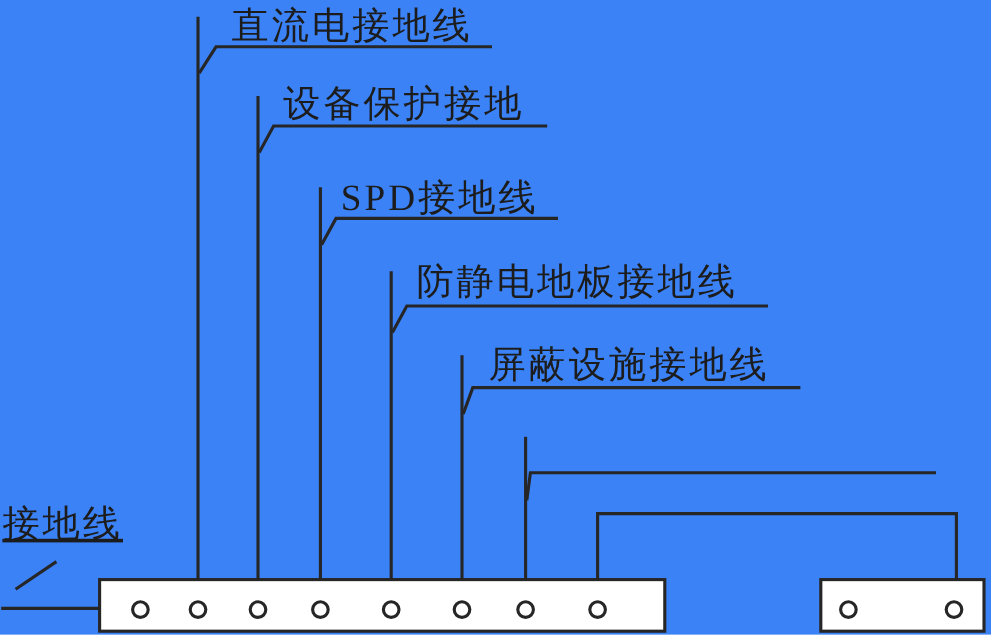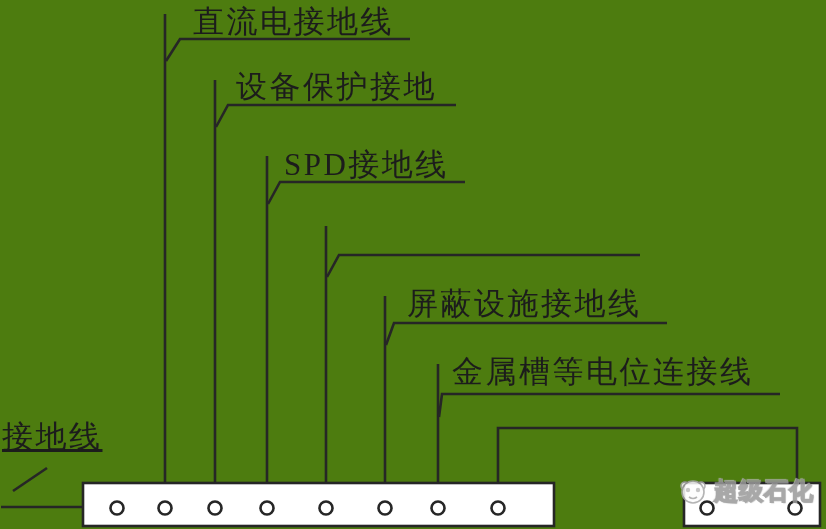--- a/index.html
+++ b/index.html
@@ -1,19 +1,19 @@
 <!DOCTYPE html>
 <html><head>
 <meta charset="utf-8">
 <style>
   html,body{margin:0;padding:0;background:#ffffff;}
   .canvas{
     position:relative;
     width:826px;height:529px;
-    background:#4d7c0f;
+    background:#3b82f6;
     overflow:hidden;
     font-family:"Liberation Serif","DejaVu Serif",serif;
     text-align:center;
   }
   .lines-svg{position:absolute;left:0;top:0;width:826px;height:529px;}
   .diagram-label{
     position:absolute;
     font-size:31px;
     line-height:1;
     letter-spacing:2.5px;
@@ -84,34 +84,21 @@
       <circle cx="795" cy="508" r="6.5" fill="#ffffff"></circle>
     </g>
   </svg>
 
   <div class="diagram-label" style="left:193px;top:6px;">直流电接地线</div>
 
   <div class="diagram-label" style="left:284px;top:149px;">SPD接地线</div>
 
   <div class="diagram-label" style="left:236px;top:71px;">设备保护接地</div>
 
+  <div class="diagram-label" style="left:347px;top:219px;">防静电地板接地线</div>
 
   <div class="diagram-label" style="left:407px;top:288px;font-family:Liberation Serif, serif;">屏蔽设施接地线</div>
 
-  <div class="diagram-label" style="left:452px;top:356px;">金属槽等电位连接线</div>
 
   <div class="diagram-label" style="left:2px;top:421px;text-decoration:underline;">接地线</div>
 
-  <div class="watermark">
-    <svg class="watermark-logo-svg" width="34" height="30" viewBox="0 0 34 30" xmlns="http://www.w3.org/2000/svg">
-      <g stroke="#a8a8a8" stroke-width="1.6" fill="#fdfdfd">
-        <circle cx="9" cy="10" r="4"></circle>
-        <circle cx="25" cy="10" r="4"></circle>
-        <circle cx="17" cy="16" r="11"></circle>
-        <circle cx="12" cy="14" r="2.2" fill="#bdbdbd" stroke="none"></circle>
-        <circle cx="22" cy="14" r="2.2" fill="#bdbdbd" stroke="none"></circle>
-        <path d="M13 21 Q17 24 21 21" fill="none"></path>
-      </g>
-    </svg>
-    <span class="watermark-text">超级石化</span>
-  </div>
 
 </div>
 
 </body></html>

